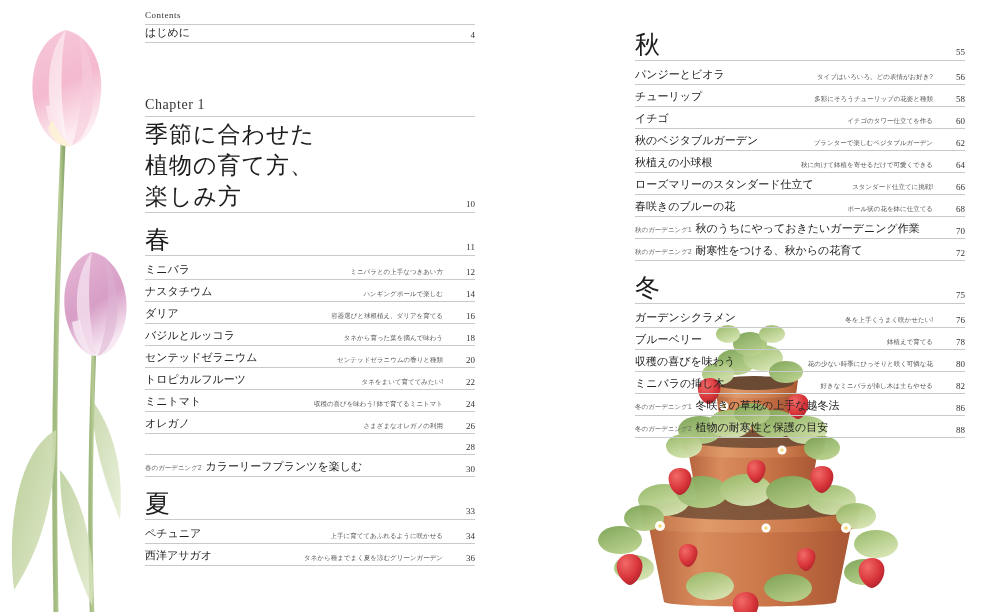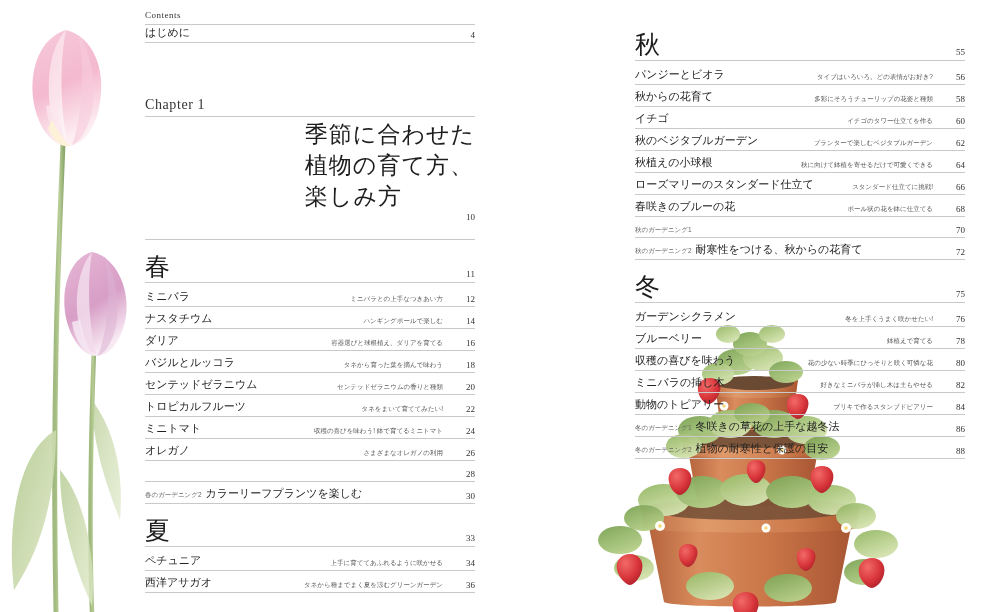--- a/index.html
+++ b/index.html
@@ -76,21 +76,21 @@
   
   .chapter-label{
     font-size:14px;letter-spacing:.6px;color:#333;
     margin-top:24px;margin-bottom:2px;
     border-bottom:.6px solid #c9c9c9;
     padding-bottom:3px;
   }
   .chapter-title-wrap{
     display:flex;align-items:flex-end;
     border-bottom:.6px solid #c9c9c9;
-    padding-bottom:14px;margin-bottom:10px;flex-direction:column;
+    padding-bottom:0;margin-bottom:10px;
   }
   .chapter-title{
     font-size:23px;line-height:1.35;
     font-family:"Liberation Sans", sans-serif;
     color:#1d1d1d;
     letter-spacing:1px;
   }
   .chapter-pg{
     margin-left:auto;font-size:9px;color:#333;
     font-family:"Liberation Serif", serif;
@@ -387,21 +387,21 @@
       <span class="s-name">秋</span>
       <span class="s-pg">55</span>
     </div>
 
     <div class="row">
         <span class="title">パンジーとビオラ</span>
         <span class="sub">タイプはいろいろ。どの表情がお好き?</span>
         <span class="pg">56</span>
       </div>
     <div class="row">
-        <span class="title">秋からの花育て</span>
+        <span class="title">チューリップ</span>
         <span class="sub">多彩にそろうチューリップの花姿と種類</span>
         <span class="pg">58</span>
       </div>
     <div class="row">
         <span class="title">イチゴ</span>
         <span class="sub">イチゴのタワー仕立てを作る</span>
         <span class="pg">60</span>
       </div>
     <div class="row">
         <span class="title">秋のベジタブルガーデン</span>
@@ -420,20 +420,21 @@
       </div>
     <div class="row">
         <span class="title">春咲きのブルーの花</span>
         <span class="sub">ボール状の花を鉢に仕立てる</span>
         <span class="pg">68</span>
       </div>
 
     <div class="row prefixed">
       <span class="title">
         <span class="prefix">秋のガーデニング1</span>
+        <span>秋のうちにやっておきたいガーデニング作業</span>
       </span>
       <span class="sub"></span>
       <span class="pg">70</span>
     </div>
     <div class="row prefixed">
       <span class="title">
         <span class="prefix">秋のガーデニング2</span>
         <span>耐寒性をつける、秋からの花育て</span>
       </span>
       <span class="sub"></span>
@@ -458,25 +459,20 @@
     <div class="row">
         <span class="title">収穫の喜びを味わう</span>
         <span class="sub">花の少ない時季にひっそりと咲く可憐な花</span>
         <span class="pg">80</span>
       </div>
     <div class="row">
         <span class="title">ミニバラの挿し木</span>
         <span class="sub">好きなミニバラが挿し木は土もやせる</span>
         <span class="pg">82</span>
       </div>
-    <div class="row">
-        <span class="title">動物のトピアリー</span>
-        <span class="sub">ブリキで作るスタンプドピアリー</span>
-        <span class="pg">84</span>
-      </div>
 
     <div class="row prefixed">
       <span class="title">
         <span class="prefix">冬のガーデニング1</span>
         <span>冬咲きの草花の上手な越冬法</span>
       </span>
       <span class="sub"></span>
       <span class="pg">86</span>
     </div>
     <div class="row prefixed">

